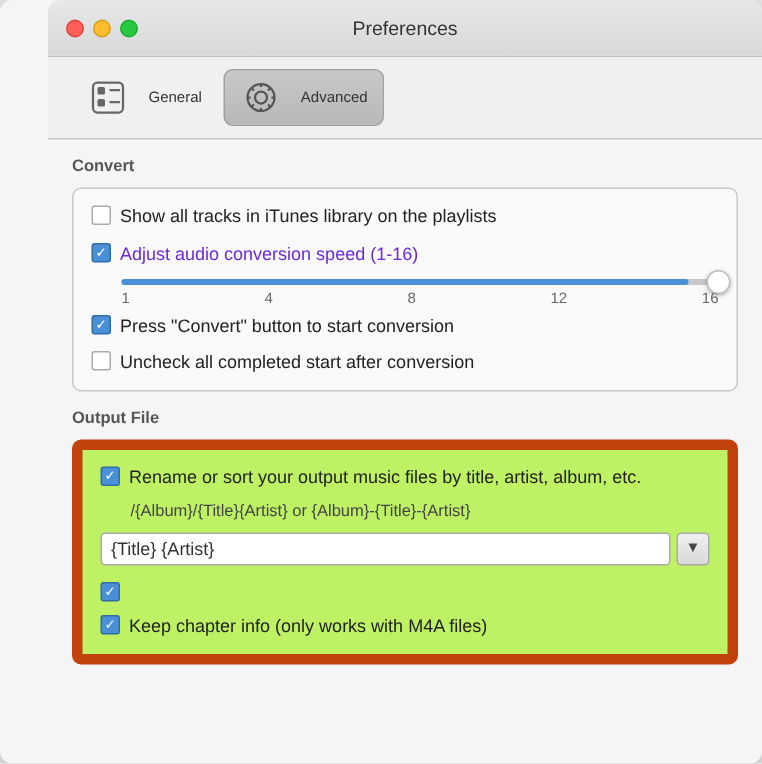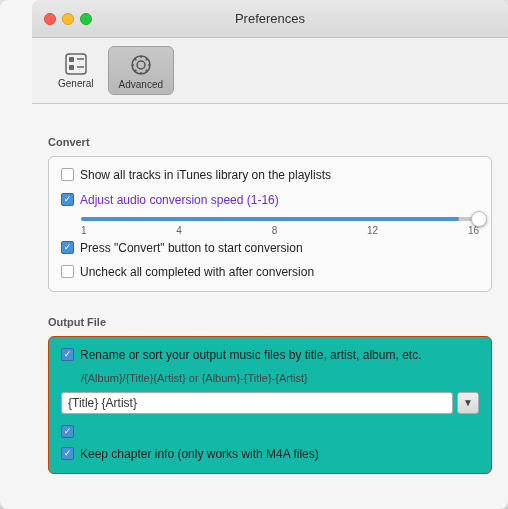--- a/index.html
+++ b/index.html
@@ -52,26 +52,25 @@
     }
     .toolbar {
       background: #f0f0f0;
       border-bottom: 1px solid #c8c8c8;
       display: flex;
       padding: 8px 16px 8px 16px;
       gap: 4px;
     }
     .toolbar-btn {
       display: flex;
-      flex-direction: column;
       align-items: center;
       padding: 4px 10px;
       border-radius: 6px;
       cursor: pointer;
-      gap: 0;
+      gap: 13px;
       border: none;
       background: transparent;
     }
     .toolbar-btn.active {
       background: linear-gradient(to bottom, #c8c8c8, #b8b8b8);
       border: 1px solid #a0a0a0;
     }
     .toolbar-btn .icon-wrap {
       width: 28px;
       height: 28px;
@@ -86,28 +85,28 @@
     .content {
       padding: 12px 16px;
       flex: 1;
       overflow-y: auto;
     }
     .section-label {
       font-size: 11px;
       font-weight: 600;
       color: #555;
       margin-bottom: 8px;
-      margin-top: 20px;
+      margin-top: 0;
     }
     .section-box {
       border: 1px solid #c8c8c8;
       border-radius: 6px;
       background: #fafafa;
       padding: 10px 12px;
-      margin-bottom: 24px;
+      margin-bottom: 12px;
     }
     .checkbox-row {
       display: flex;
       align-items: flex-start;
       margin-bottom: 8px;
       gap: 6px;
     }
     .checkbox-row:last-child { margin-bottom: 0; }
     .cb {
       width: 13px;
@@ -171,23 +170,23 @@
       box-shadow: 0 1px 3px rgba(0,0,0,0.3);
     }
     .slider-labels {
       display: flex;
       justify-content: space-between;
       font-size: 10px;
       color: #666;
       margin-top: 2px;
     }
     .output-section {
-      border: 1px solid #c2410c;
+      border: 7px solid #c2410c;
       border-radius: 6px;
-      background: #14b8a6;
+      background: #bef264;
       padding: 10px 12px;
     }
     .example-text {
       font-size: 11px;
       color: #444;
       margin: 4px 0 2px 20px;
     }
     .format-text {
       font-size: 11px;
       color: #444;
@@ -303,21 +302,21 @@
         </div>
       </div>
 
       <div class="checkbox-row">
         <div class="cb checked"></div>
         <span class="cb-label">Press "Convert" button to start conversion</span>
       </div>
 
       <div class="checkbox-row">
         <div class="cb"></div>
-        <span class="cb-label">Uncheck all completed with after conversion</span>
+        <span class="cb-label">Uncheck all completed start after conversion</span>
       </div>
 
     </div>
 
     <div class="section-label">Output File</div>
     <div class="output-section">
 
       <div class="checkbox-row">
         <div class="cb checked"></div>
         <span class="cb-label">Rename or sort your output music files by title, artist, album, etc.</span>

